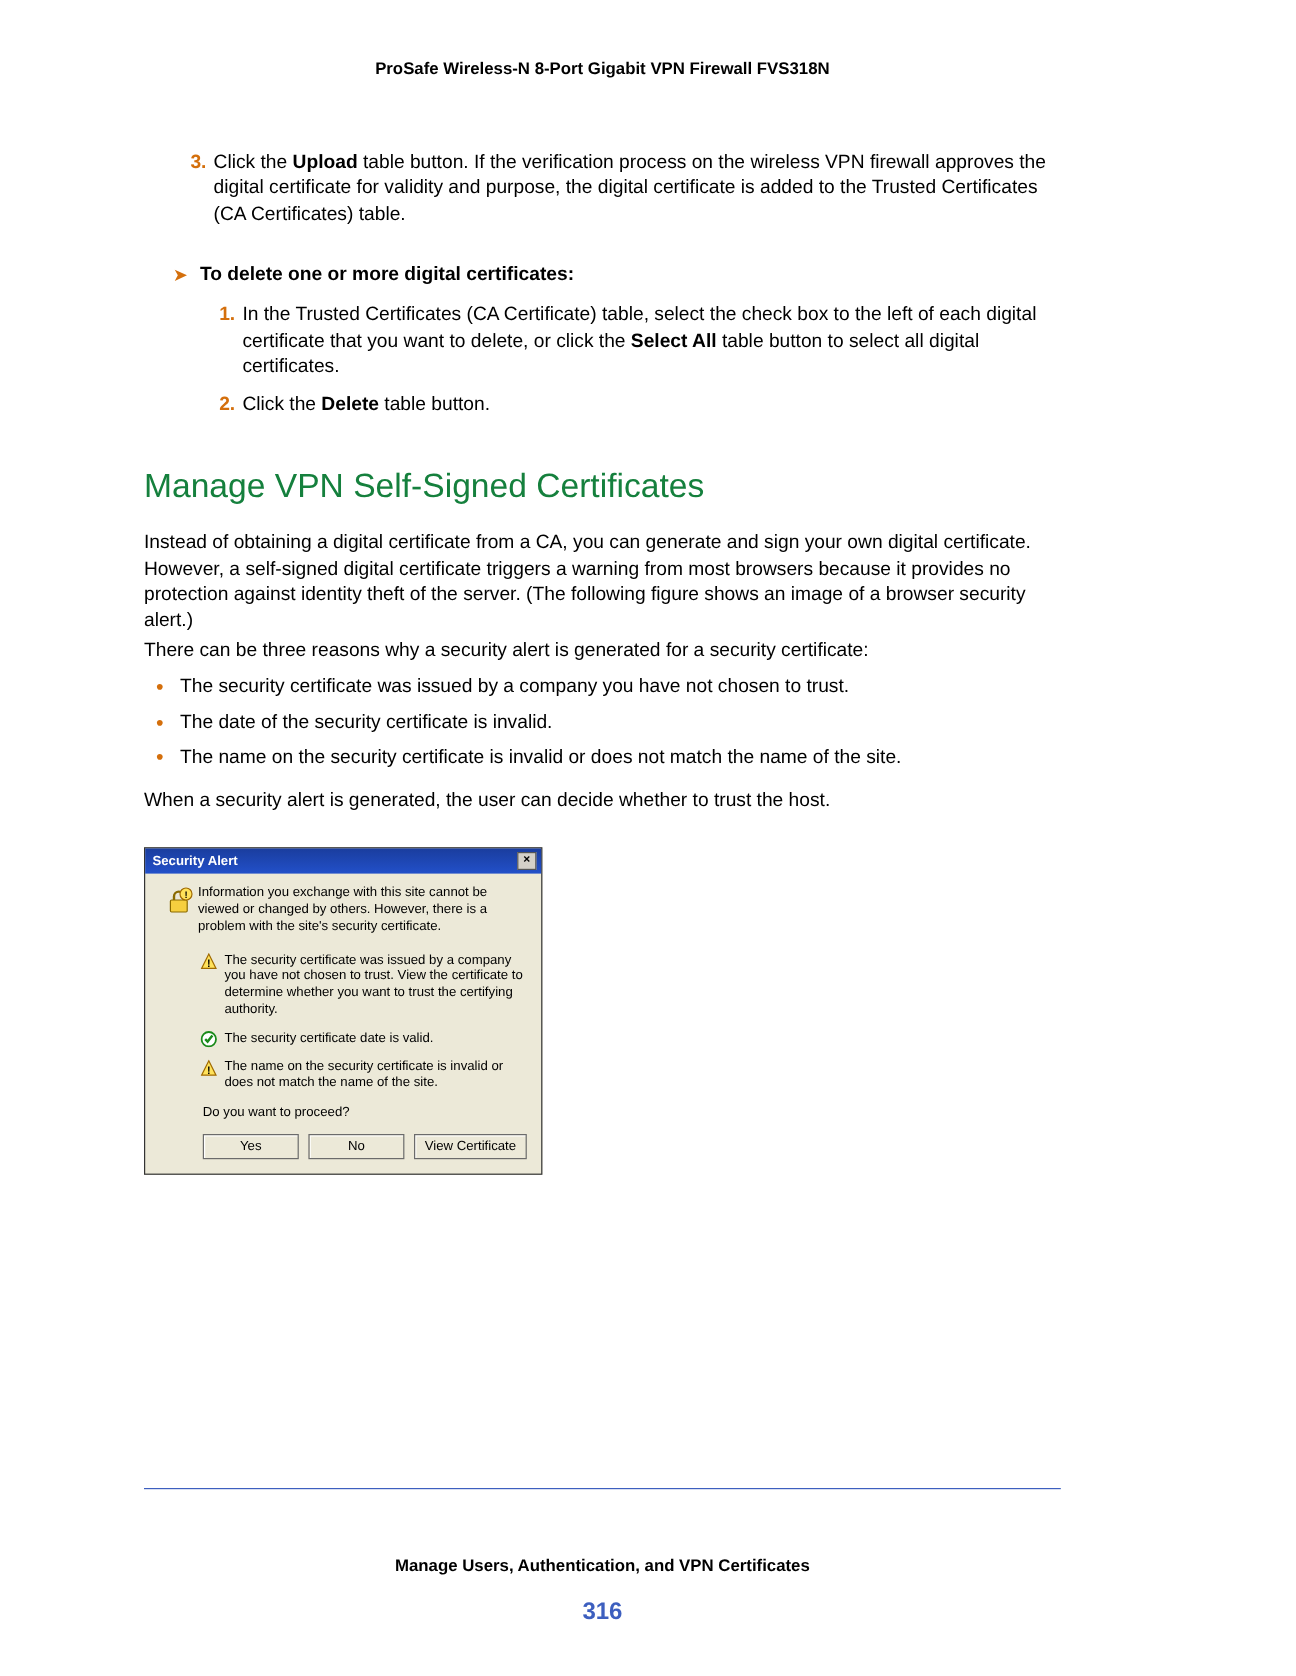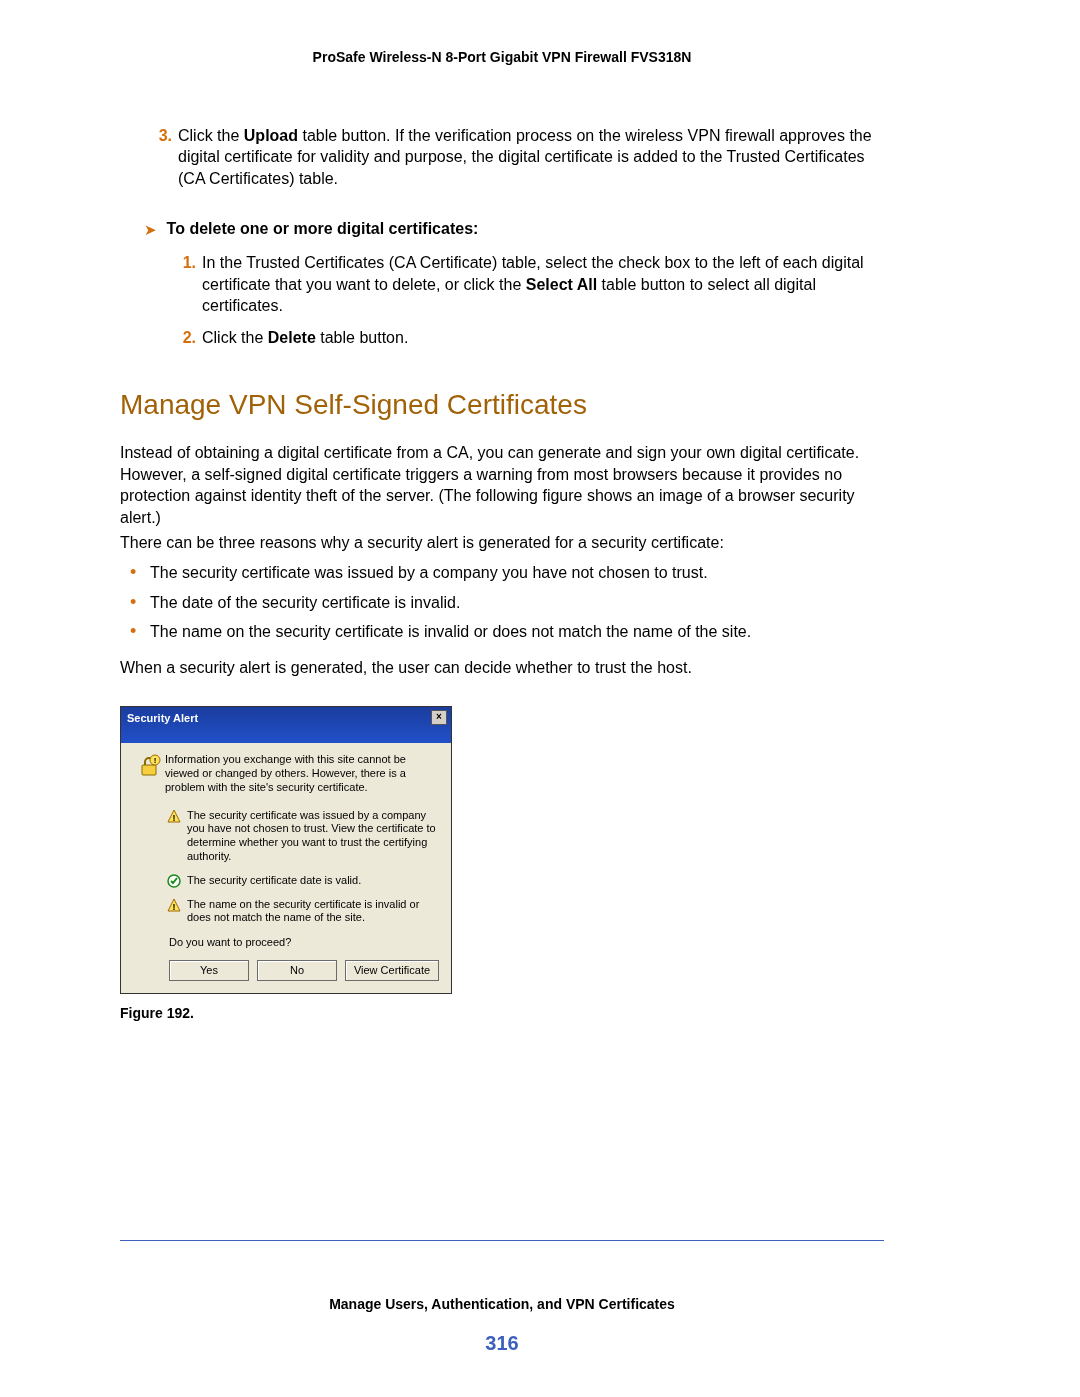--- a/index.html
+++ b/index.html
@@ -52,21 +52,21 @@
     margin-right: 10px;
     margin-top: 2px;
   }
   .tri-row .tri-text {
     font-weight: bold;
   }
   h2.section {
     font-family: "Segoe UI", Arial, sans-serif;
     font-weight: normal;
     font-size: 28px;
-    color: #a16207;
+    color: #15803d;
     margin: 38px 0 18px 0;
   }
   .para { margin: 4px 0; }
   .bullets { padding-left: 30px; margin: 8px 0 14px 0; }
   .bullets li {
     list-style: none;
     position: relative;
     margin: 8px 0;
   }
   .bullets li::before {
@@ -86,21 +86,21 @@
     background: #ece9d8;
     font-family: Tahoma, Arial, sans-serif;
     font-size: 11px;
     color: #000;
   }
   .dialog-title {
     background: linear-gradient(#1a3d9e, #2250c9);
     color: #fff;
     font-weight: bold;
     font-size: 11px;
-    padding: 3px 4px 18px 6px;
+    padding: 3px 4px 3px 6px;
     display: flex;
     justify-content: space-between;
     align-items: center;
   }
   .dialog-close {
     width: 14px; height: 13px;
     background: #d4d0c8;
     border: 1px solid #555;
     color: #000;
     font-size: 10px;
@@ -264,20 +264,19 @@
       <div class="proceed">Do you want to proceed?</div>
 
       <div class="d-buttons">
         <div class="d-btn">Yes</div>
         <div class="d-btn">No</div>
         <div class="d-btn wide">View Certificate</div>
       </div>
     </div>
   </div>
 
-  <div class="caption">Figure 192.</div>
 
   <div class="footer">
     <div class="footer-line1">Manage Users, Authentication, and VPN Certificates</div>
     <div class="footer-page">316</div>
   </div>
 
 </div>
 
 </body></html>

